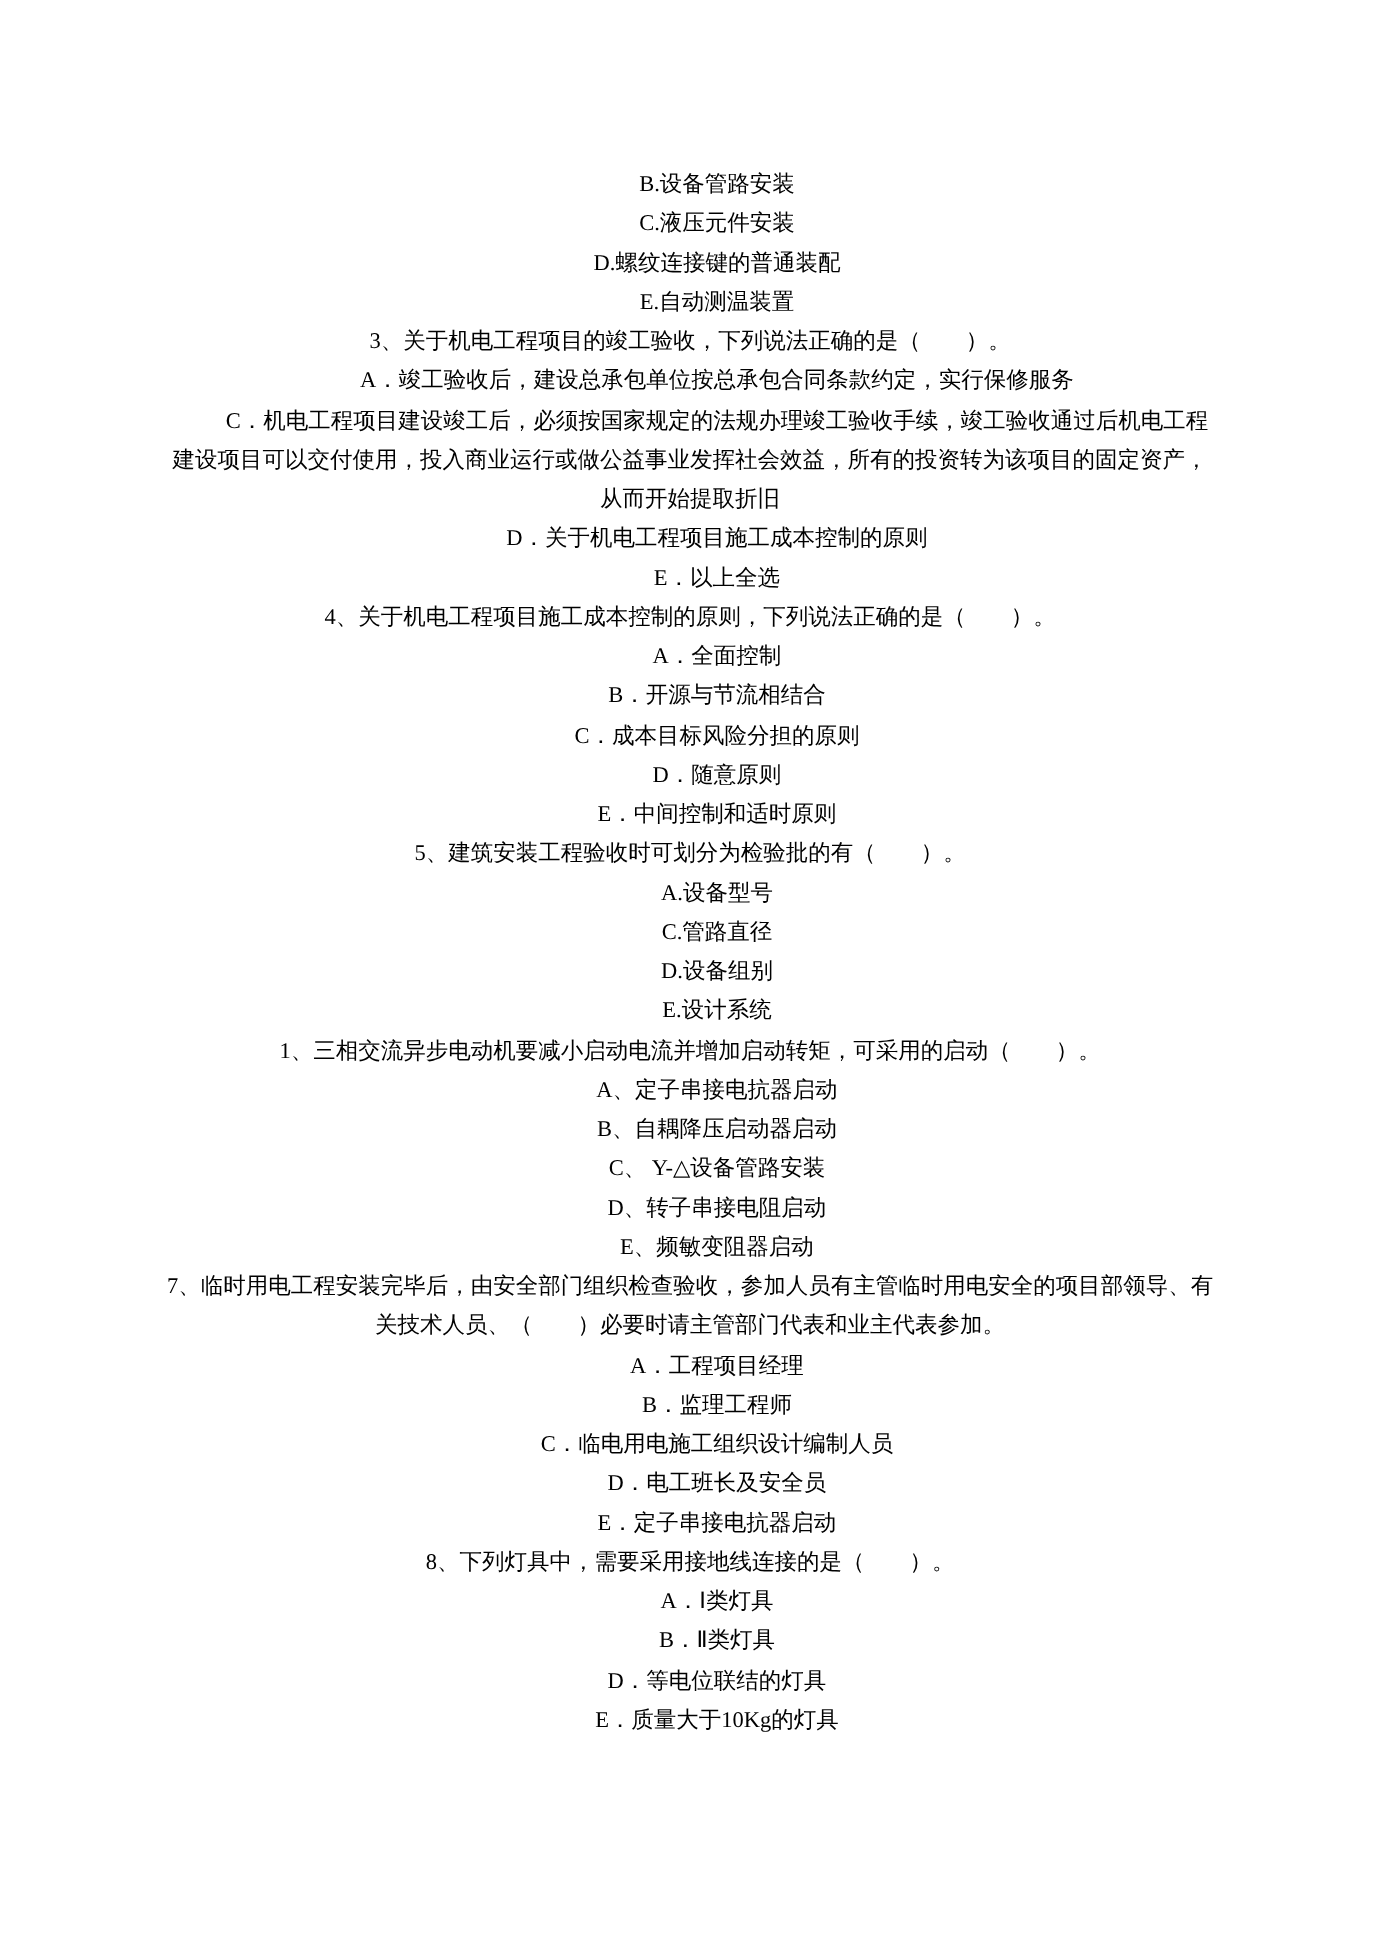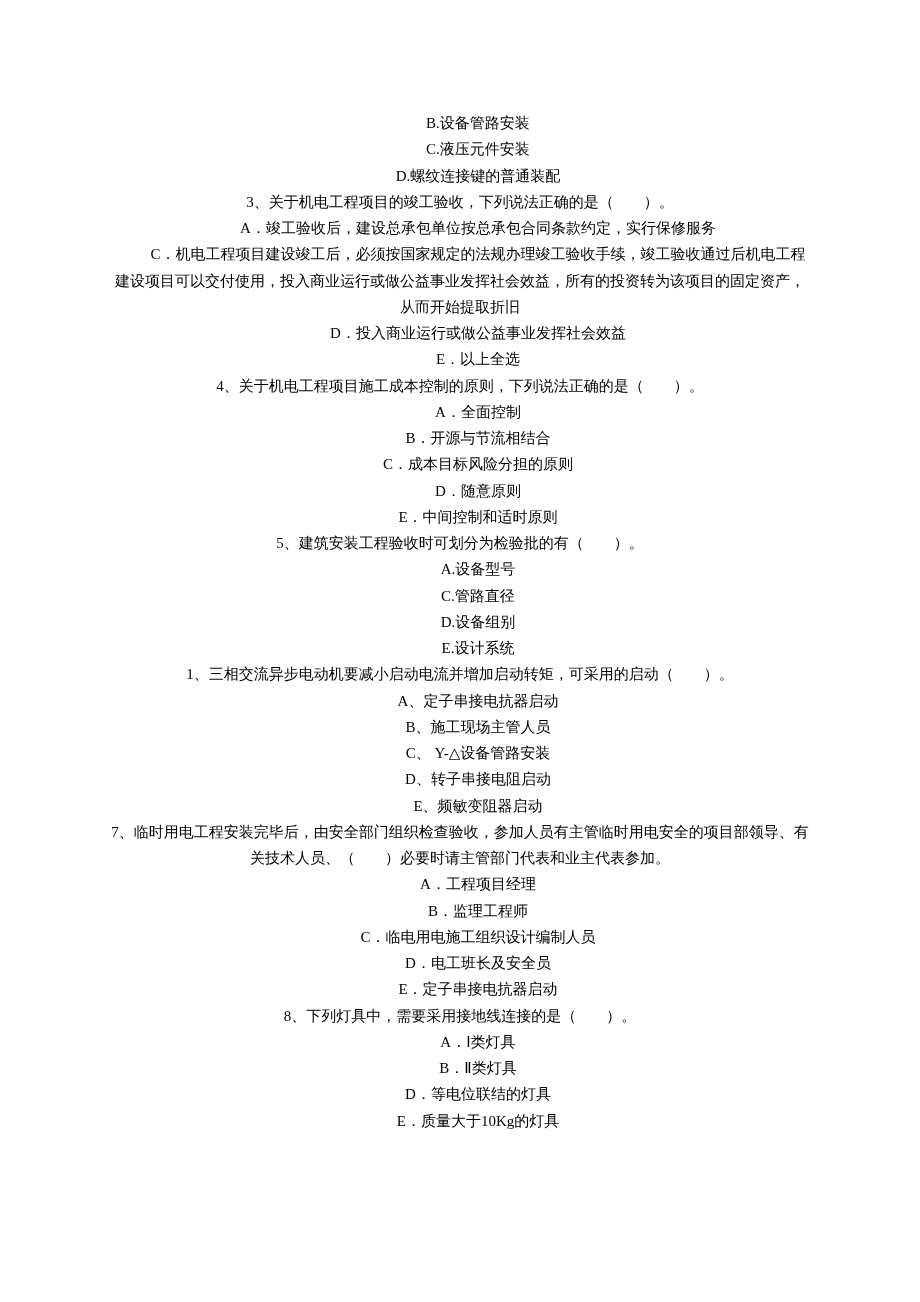--- a/index.html
+++ b/index.html
@@ -25,43 +25,44 @@
   }
 </style>
 </head>
 <body>
 
 <div class="page">
 
   <div class="hanging line">B.设备管路安装</div>
   <div class="hanging line">C.液压元件安装</div>
   <div class="hanging line">D.螺纹连接键的普通装配</div>
+  <div class="hanging line">E.自动测温装置</div>
 
   <div class="question line">3、关于机电工程项目的竣工验收，下列说法正确的是（　　）。</div>
   <div class="indent-1 line">A．竣工验收后，建设总承包单位按总承包合同条款约定，实行保修服务</div>
   <div class="line" style="padding-left: 0px; text-indent: 2.4em;"><span style="display:inline;">C．机电工程项目建设竣工后，必须按国家规定的法规办理竣工验收手续，竣工验收通过后机电工程建设项目可以交付使用，投入商业运行或做公益事业发挥社会效益，所有的投资转为该项目的固定资产，从而开始提取折旧</span></div>
-  <div class="indent-1 line">D．投入商业运行或做公益事业发挥社会效益</div>
+  <div class="indent-1 line">D．关于机电工程项目施工成本控制的原则</div>
   <div class="indent-1 line">E．以上全选</div>
 
   <div class="question line">4、关于机电工程项目施工成本控制的原则，下列说法正确的是（　　）。</div>
   <div class="indent-1 line">A．全面控制</div>
   <div class="indent-1 line">B．开源与节流相结合</div>
   <div class="indent-1 line">C．成本目标风险分担的原则</div>
   <div class="indent-1 line">D．随意原则</div>
   <div class="indent-1 line">E．中间控制和适时原则</div>
 
   <div class="question line">5、建筑安装工程验收时可划分为检验批的有（　　）。</div>
   <div class="indent-1 line">A.设备型号</div>
   <div class="indent-1 line">C.管路直径</div>
   <div class="indent-1 line">D.设备组别</div>
   <div class="indent-1 line">E.设计系统</div>
 
   <div class="question line">1、三相交流异步电动机要减小启动电流并增加启动转矩，可采用的启动（　　）。</div>
   <div class="indent-1 line">A、定子串接电抗器启动</div>
-  <div class="indent-1 line">B、施工现场主管人员</div>
+  <div class="indent-1 line">B、自耦降压启动器启动</div>
   <div class="indent-1 line">C、 Y-△设备管路安装</div>
   <div class="indent-1 line">D、转子串接电阻启动</div>
   <div class="indent-1 line">E、频敏变阻器启动</div>
 
   <div class="question line" style="text-indent: 0px;">7、临时用电工程安装完毕后，由安全部门组织检查验收，参加人员有主管临时用电安全的项目部领导、有关技术人员、（　　）必要时请主管部门代表和业主代表参加。</div>
   <div class="indent-1 line">A．工程项目经理</div>
   <div class="indent-1 line">B．监理工程师</div>
   <div class="indent-1 line">C．临电用电施工组织设计编制人员</div>
   <div class="indent-1 line">D．电工班长及安全员</div>
   <div class="indent-1 line">E．定子串接电抗器启动</div>

